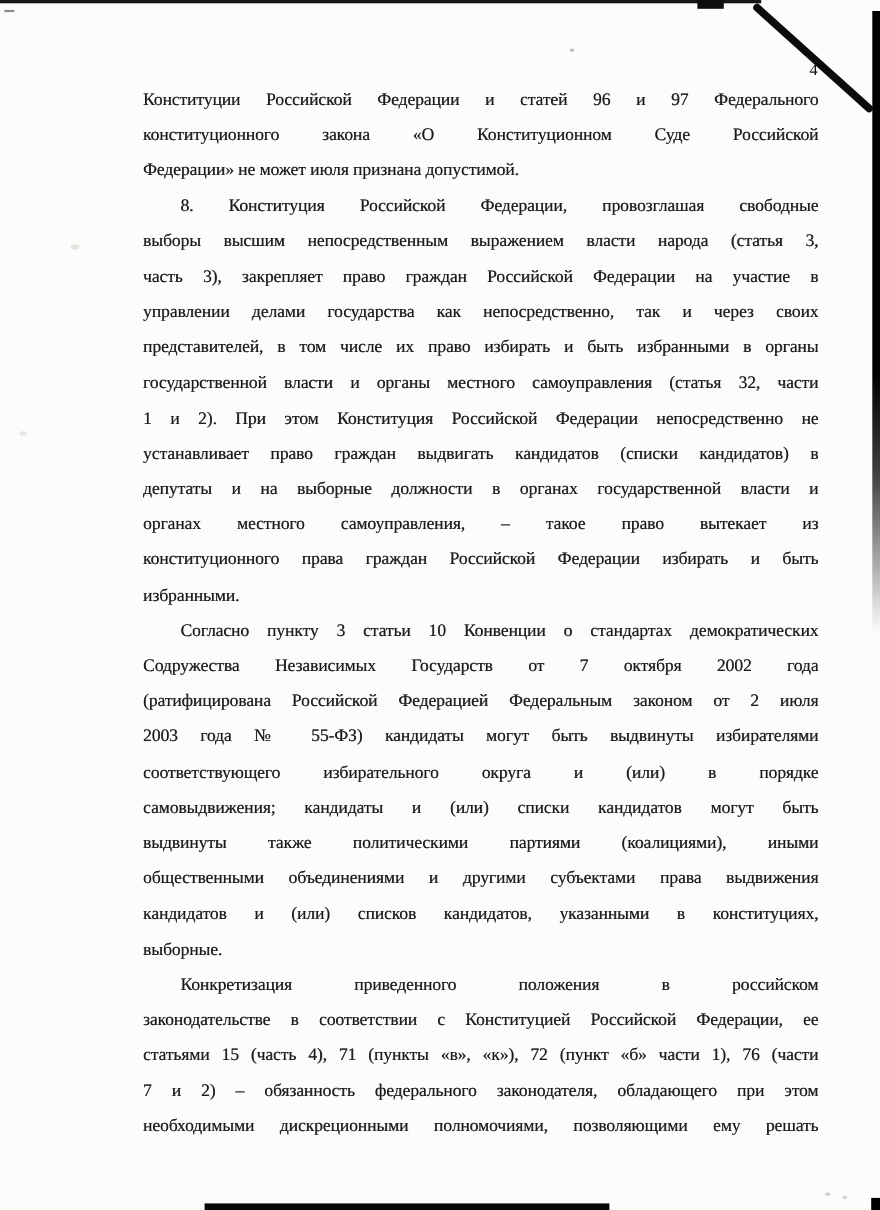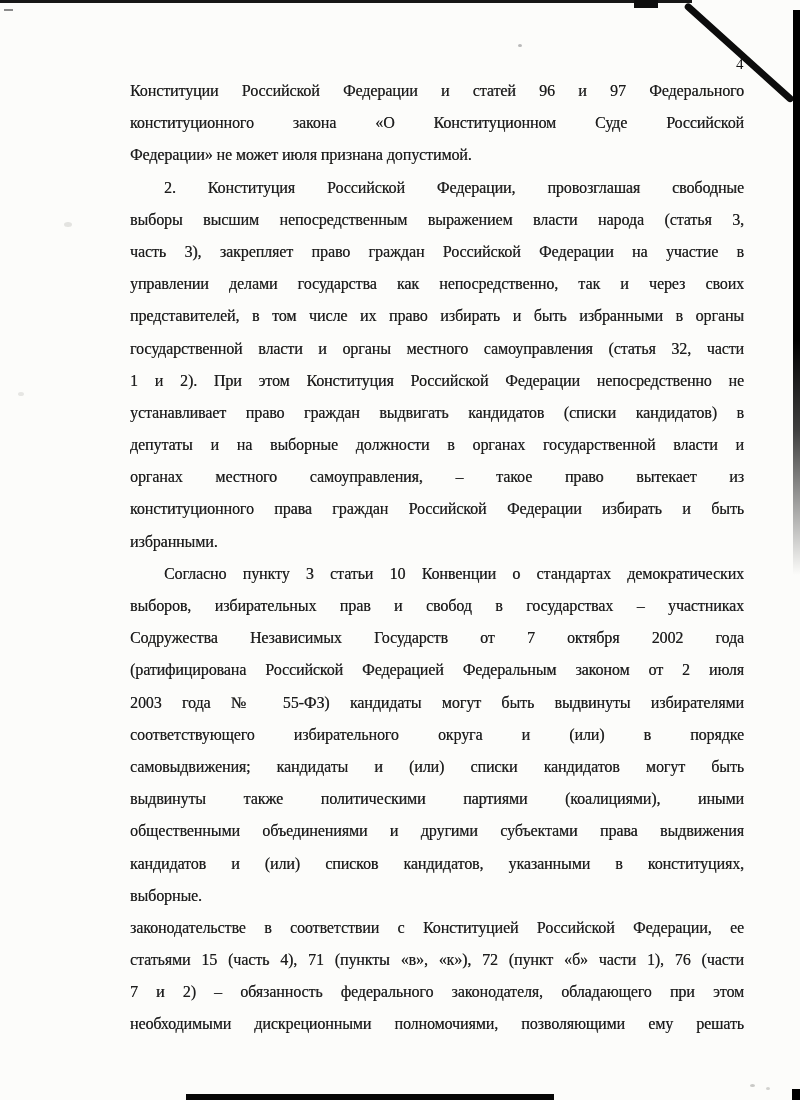--- a/index.html
+++ b/index.html
@@ -87,42 +87,42 @@
   <div class="artifact speck-5"></div>
   <div class="artifact bottom-bar"></div>
   <div class="artifact bottom-right-mark"></div>
 
   <div class="artifact page-number">4</div>
 
   <div class="text-block" id="text-block">
       <div class="line">Конституции Российской Федерации и статей 96 и 97 Федерального</div>
       <div class="line">конституционного закона «О Конституционном Суде Российской</div>
       <div class="line para-end">Федерации» не может июля признана допустимой.</div>
-      <div class="line indent">2. Конституция Российской Федерации, провозглашая свободные</div>
+      <div class="line indent">8. Конституция Российской Федерации, провозглашая свободные</div>
       <div class="line">выборы высшим непосредственным выражением власти народа (статья 3,</div>
       <div class="line">часть 3), закрепляет право граждан Российской Федерации на участие в</div>
       <div class="line">управлении делами государства как непосредственно, так и через своих</div>
       <div class="line">представителей, в том числе их право избирать и быть избранными в органы</div>
       <div class="line">государственной власти и органы местного самоуправления (статья 32, части</div>
       <div class="line">1 и 2). При этом Конституция Российской Федерации непосредственно не</div>
       <div class="line">устанавливает право граждан выдвигать кандидатов (списки кандидатов) в</div>
       <div class="line">депутаты и на выборные должности в органах государственной власти и</div>
       <div class="line">органах местного самоуправления, – такое право вытекает из</div>
       <div class="line">конституционного права граждан Российской Федерации избирать и быть</div>
       <div class="line para-end">избранными.</div>
       <div class="line indent">Согласно пункту 3 статьи 10 Конвенции о стандартах демократических</div>
-      <div class="line">выборов, избирательных прав и свобод в государствах – участниках</div>
       <div class="line">Содружества Независимых Государств от 7 октября 2002 года</div>
       <div class="line">(ратифицирована Российской Федерацией Федеральным законом от 2 июля</div>
       <div class="line">2003 года № 55-ФЗ) кандидаты могут быть выдвинуты избирателями</div>
       <div class="line">соответствующего избирательного округа и (или) в порядке</div>
       <div class="line">самовыдвижения; кандидаты и (или) списки кандидатов могут быть</div>
       <div class="line">выдвинуты также политическими партиями (коалициями), иными</div>
       <div class="line">общественными объединениями и другими субъектами права выдвижения</div>
       <div class="line">кандидатов и (или) списков кандидатов, указанными в конституциях,</div>
       <div class="line para-end">выборные.</div>
+      <div class="line indent">Конкретизация приведенного положения в российском</div>
       <div class="line">законодательстве в соответствии с Конституцией Российской Федерации, ее</div>
       <div class="line">статьями 15 (часть 4), 71 (пункты «в», «к»), 72 (пункт «б» части 1), 76 (части</div>
       <div class="line">7 и 2) – обязанность федерального законодателя, обладающего при этом</div>
       <div class="line">необходимыми дискреционными полномочиями, позволяющими ему решать</div>
     </div>
 
 </div>
 
 </body></html>

